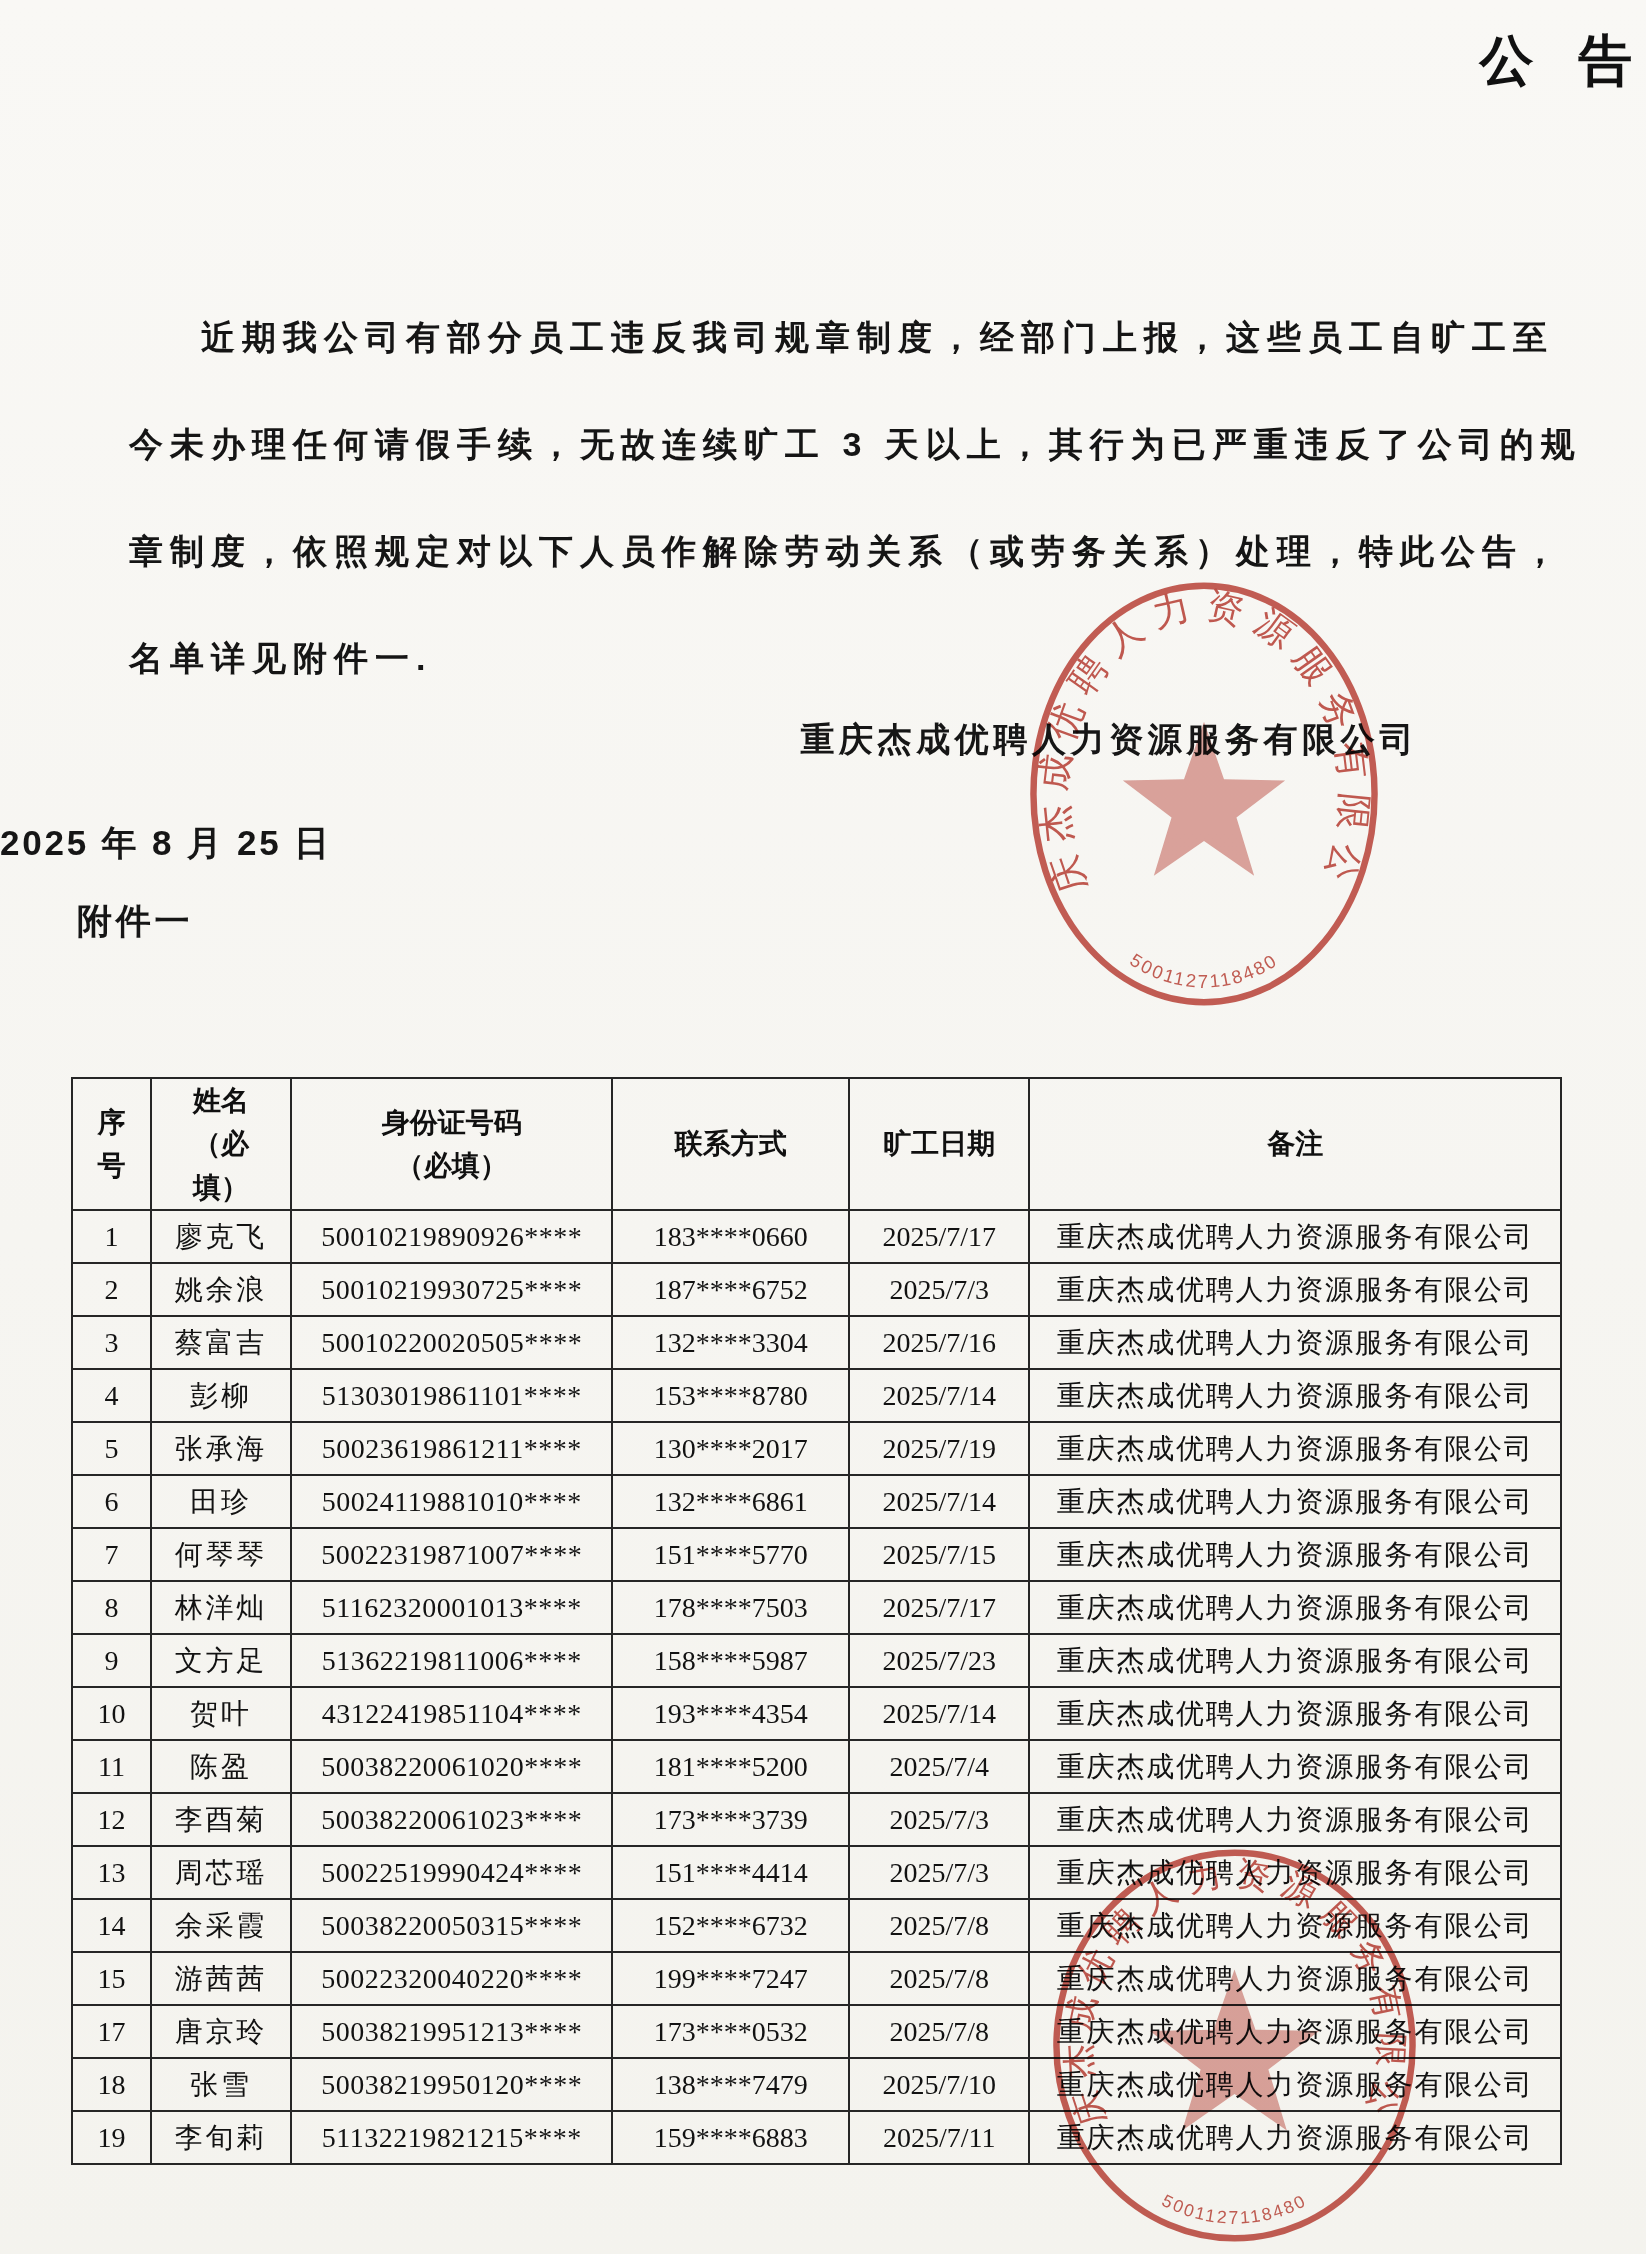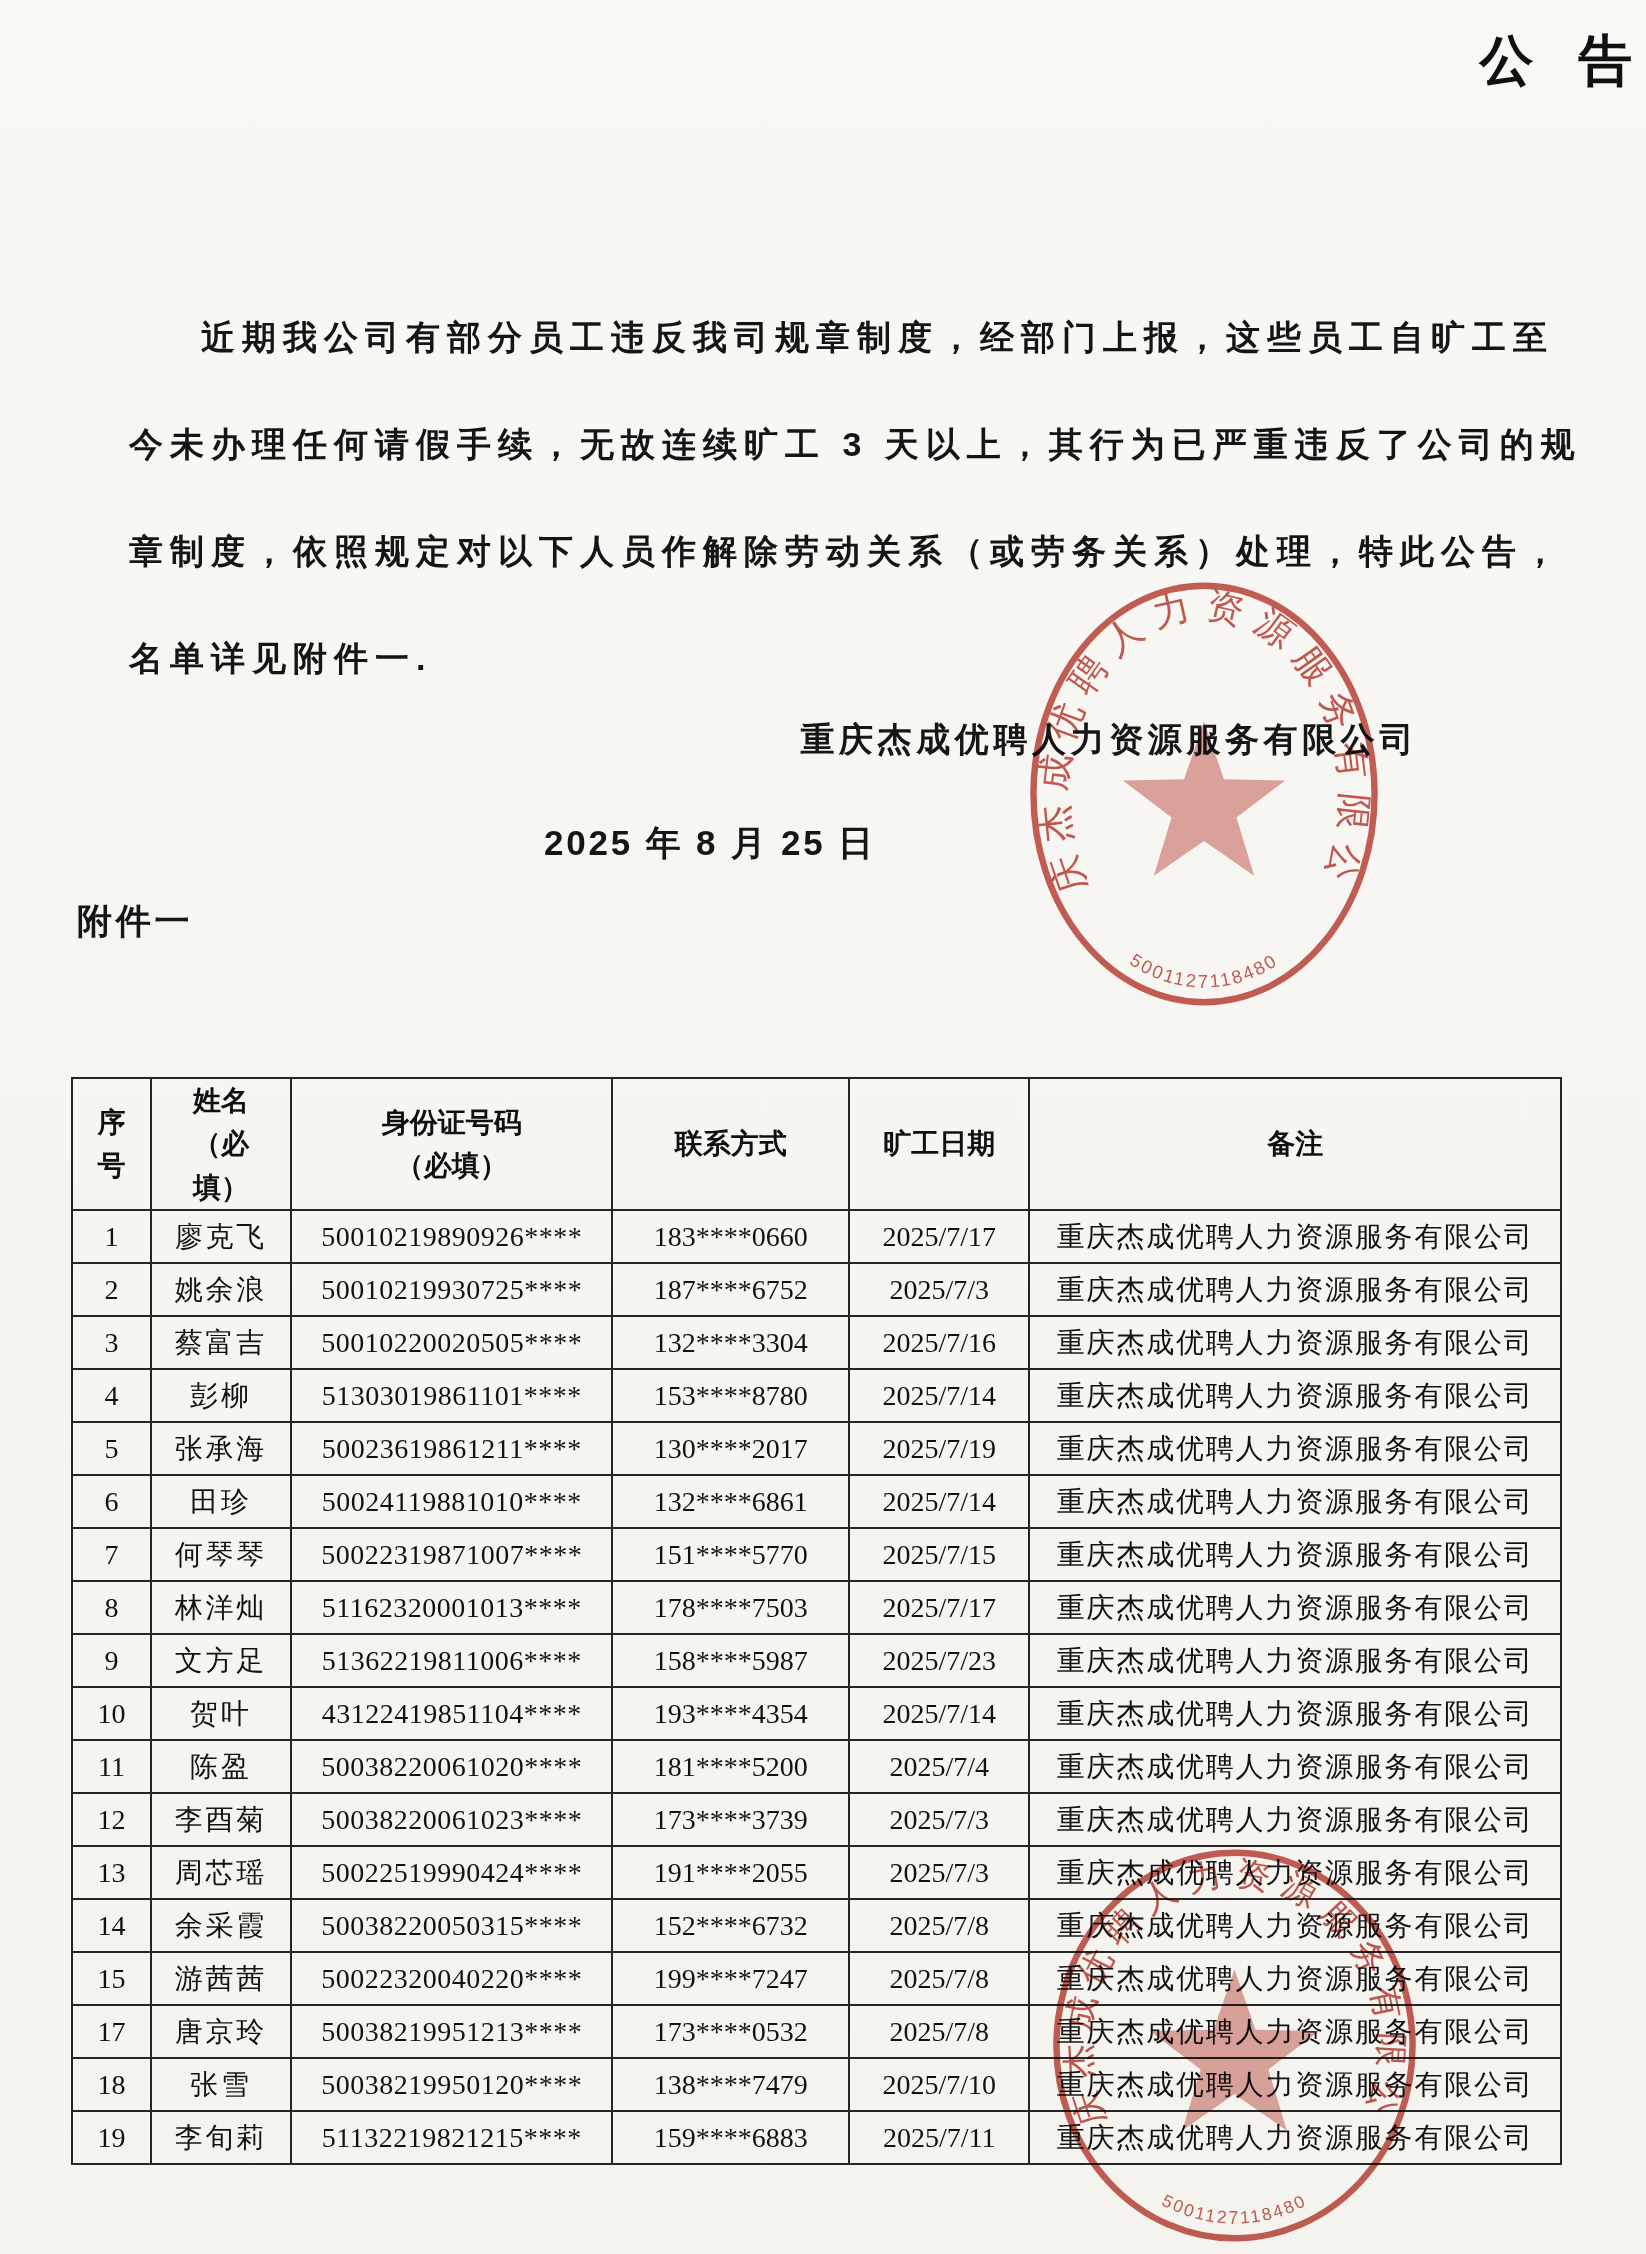--- a/index.html
+++ b/index.html
@@ -32,21 +32,21 @@
   }
   .para-line.first { padding-left:72px; }
   .sign-company {
     height:54px; line-height:54px;
     text-align:right; padding-right:229px;
     font-size:34px; font-weight:bold; letter-spacing:4.6px;
   }
   .sign-date {
     margin-top:50px;
     height:54px; line-height:54px;
-    text-align:center; padding-right:227px;
+    text-align:left; padding-right:227px;
     font-size:35px; font-weight:bold; letter-spacing:2.8px;
   }
   .attach {
     margin-top:24px;
     height:54px; line-height:54px;
     padding-left:77px;
     font-size:35px; font-weight:bold; letter-spacing:3.7px;
   }
   table.roster {
     margin:129px 0 0 71px;
@@ -220,21 +220,21 @@
           <td class="c1">李酉菊</td>
           <td class="c2">50038220061023****</td>
           <td class="c3">173****3739</td>
           <td class="c4">2025/7/3</td>
           <td class="c5">重庆杰成优聘人力资源服务有限公司</td>
         </tr>
         <tr>
           <td class="c0">13</td>
           <td class="c1">周芯瑶</td>
           <td class="c2">50022519990424****</td>
-          <td class="c3">191****2055</td>
+          <td class="c3">151****4414</td>
           <td class="c4">2025/7/3</td>
           <td class="c5">重庆杰成优聘人力资源服务有限公司</td>
         </tr>
         <tr>
           <td class="c0">14</td>
           <td class="c1">余采霞</td>
           <td class="c2">50038220050315****</td>
           <td class="c3">152****6732</td>
           <td class="c4">2025/7/8</td>
           <td class="c5">重庆杰成优聘人力资源服务有限公司</td>

